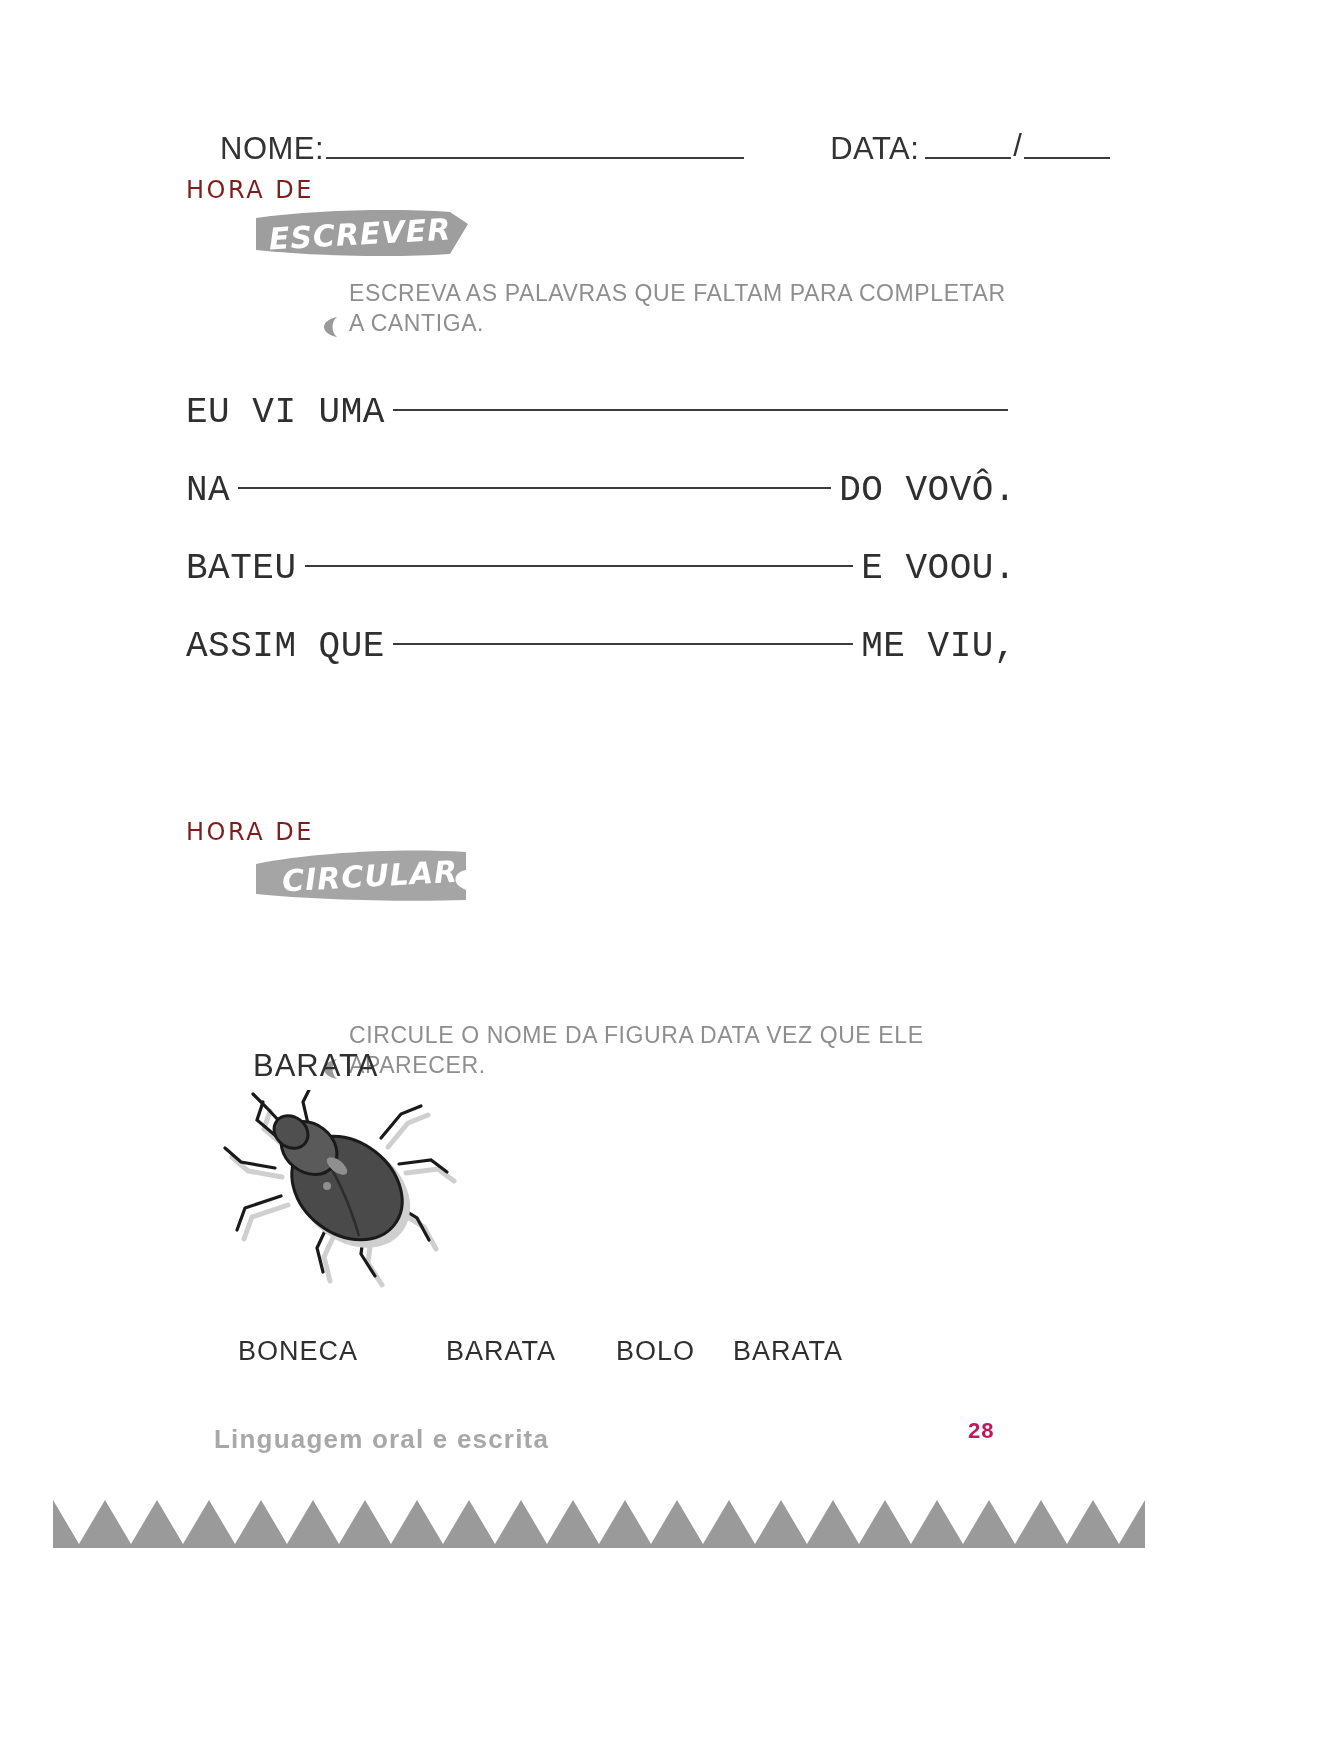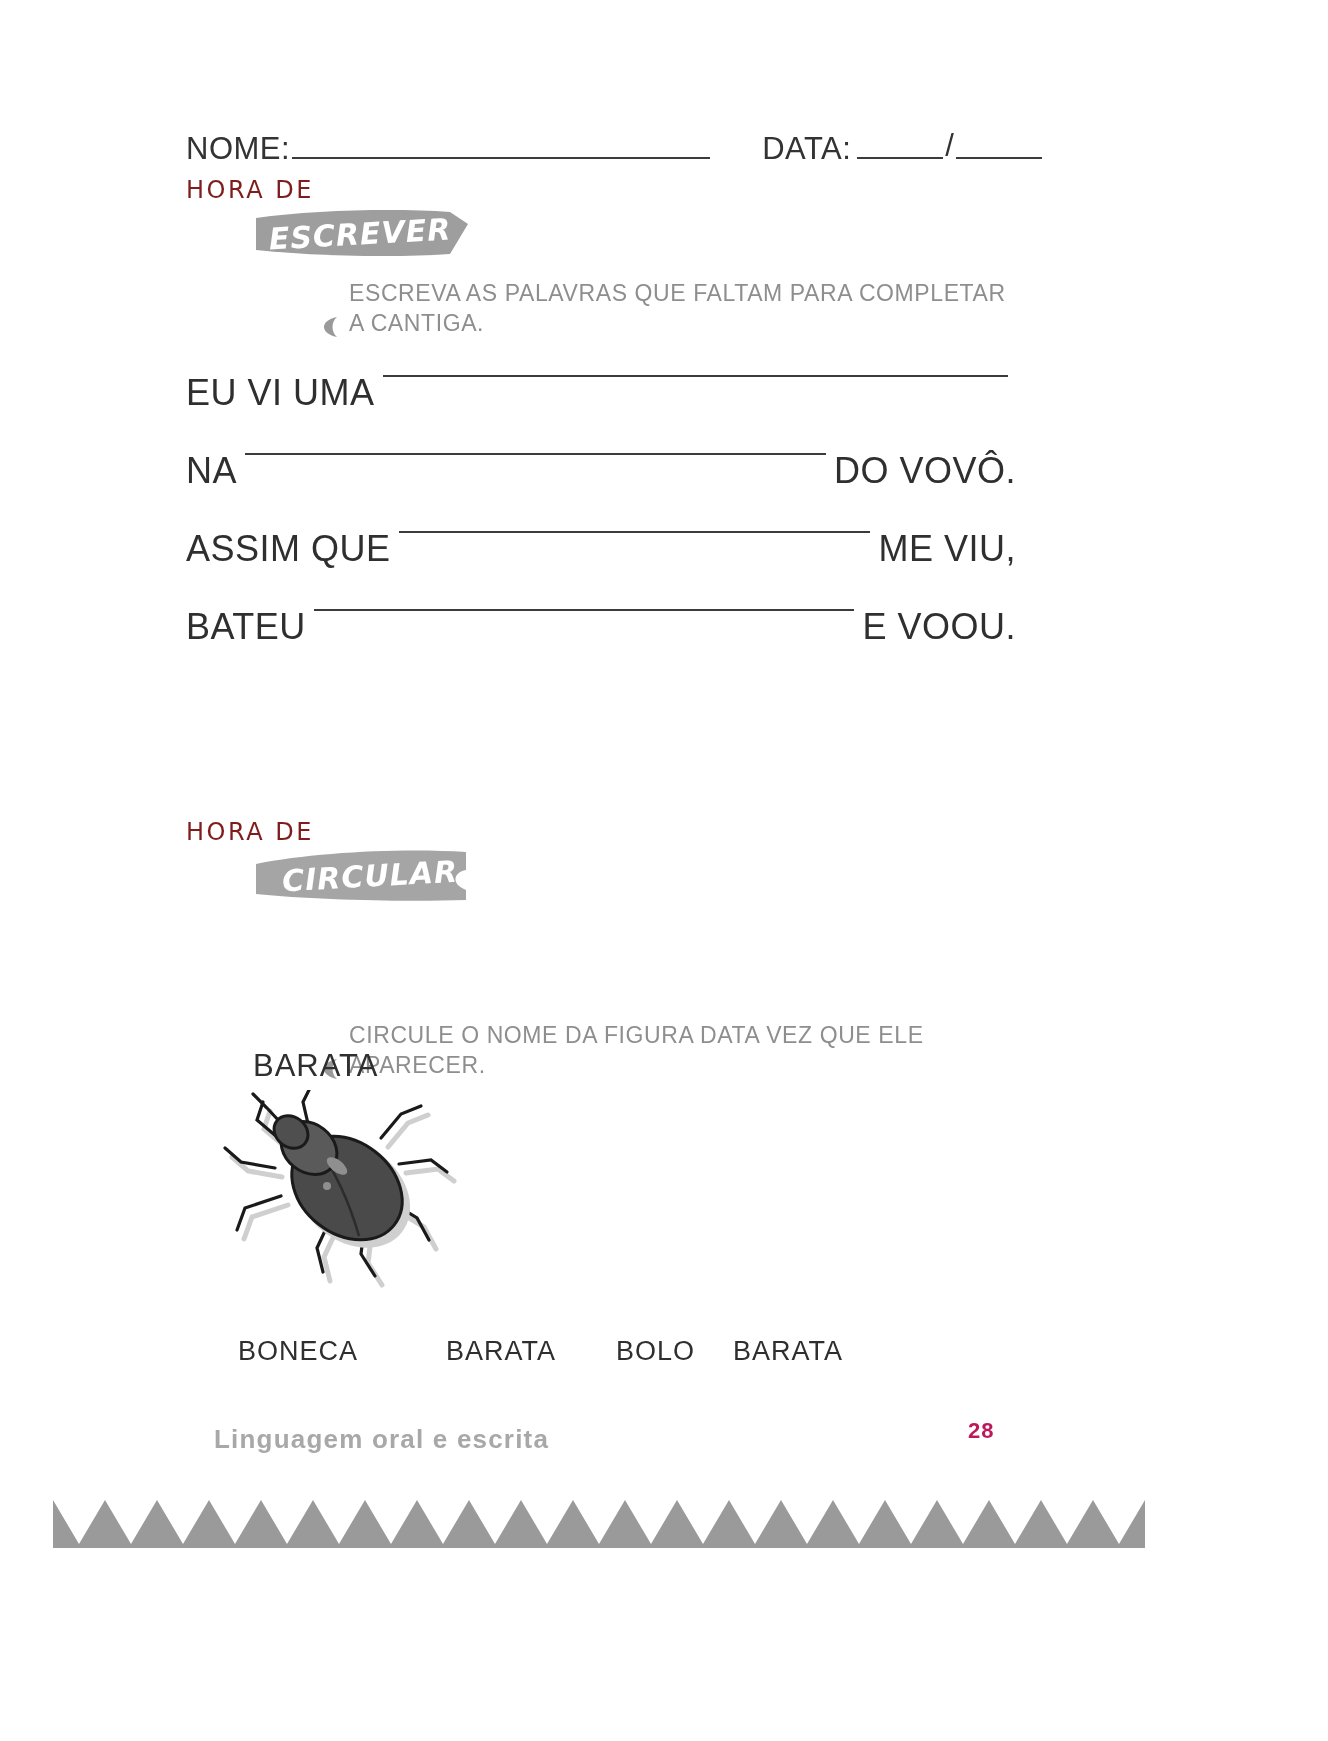--- a/index.html
+++ b/index.html
@@ -27,20 +27,21 @@
     height: 46px;
     display: flex;
     align-items: flex-end;
   }
   .field-label {
     font-size: 31px;
     color: #333333;
     letter-spacing: 0.5px;
     white-space: nowrap;
     line-height: 1;
+    margin-left: 34px;
   }
   .rule {
     border-bottom: 2px solid #3b3b3b;
     height: 1px;
     align-self: flex-end;
     margin-bottom: 5px;
   }
   .nome-rule { width: 418px; margin-left: 2px; }
   .data-gap { width: 52px; }
   .data-rule-1 { width: 86px; margin-left: 6px; }
@@ -101,22 +102,23 @@
     color: #8e8e8e;
     line-height: 1.32;
     letter-spacing: 0.6px;
     max-width: 660px;
   }
 
   
   .cantiga { position: absolute; left: 186px; top: 375px; width: 830px; }
   .cantiga-line {
     display: flex;
-    align-items: flex-start;
+    align-items: center;
     height: 78px;
+    font-family: Liberation Mono, monospace;
   }
   .cantiga-text {
     font-size: 36px;
     color: #2f2f2f;
     letter-spacing: 0.5px;
     white-space: nowrap;
     line-height: 1;
     padding-bottom: 2px;
   }
   .cantiga-blank {
@@ -234,29 +236,29 @@
       <span class="cantiga-blank"></span>
     </div>
 
     <div class="cantiga-line">
       <span class="cantiga-text">NA</span>
       <span class="cantiga-blank"></span>
       <span class="cantiga-text">DO VOVÔ.</span>
     </div>
 
     <div class="cantiga-line">
+      <span class="cantiga-text">BATEU</span>
+      <span class="cantiga-blank"></span>
+      <span class="cantiga-text">E VOOU.</span>
+    </div>
+
+    <div class="cantiga-line">
       <span class="cantiga-text">ASSIM QUE</span>
       <span class="cantiga-blank"></span>
       <span class="cantiga-text">ME VIU,</span>
-    </div>
-
-    <div class="cantiga-line">
-      <span class="cantiga-text">BATEU</span>
-      <span class="cantiga-blank"></span>
-      <span class="cantiga-text">E VOOU.</span>
     </div>
 
   </div>
 
   <div class="hora-block" style="left:186px; top:818px;">
     <div class="hora-de">HORA DE</div>
     <div class="ribbon-wrap wide">
       <svg class="ribbon-svg" width="250" height="52" viewBox="0 0 250 52">
         <path d="M2,14 C60,2 150,-2 212,2 L212,20 C200,22 196,34 212,40 L212,50 C150,52 60,50 2,44 Z" fill="#a5a5a5"></path>
       </svg>

